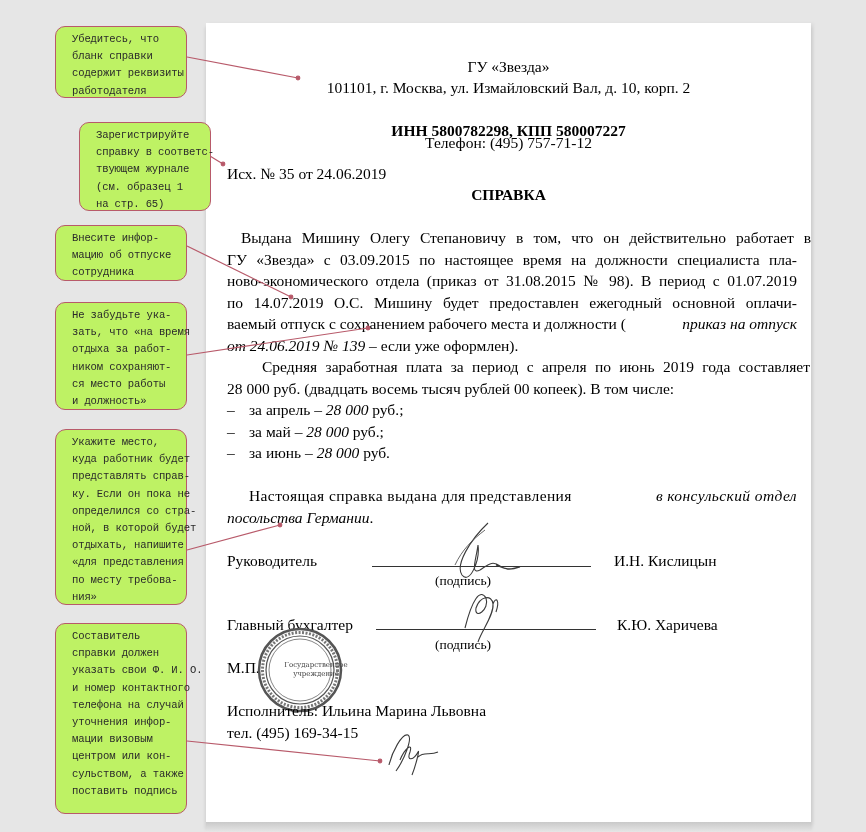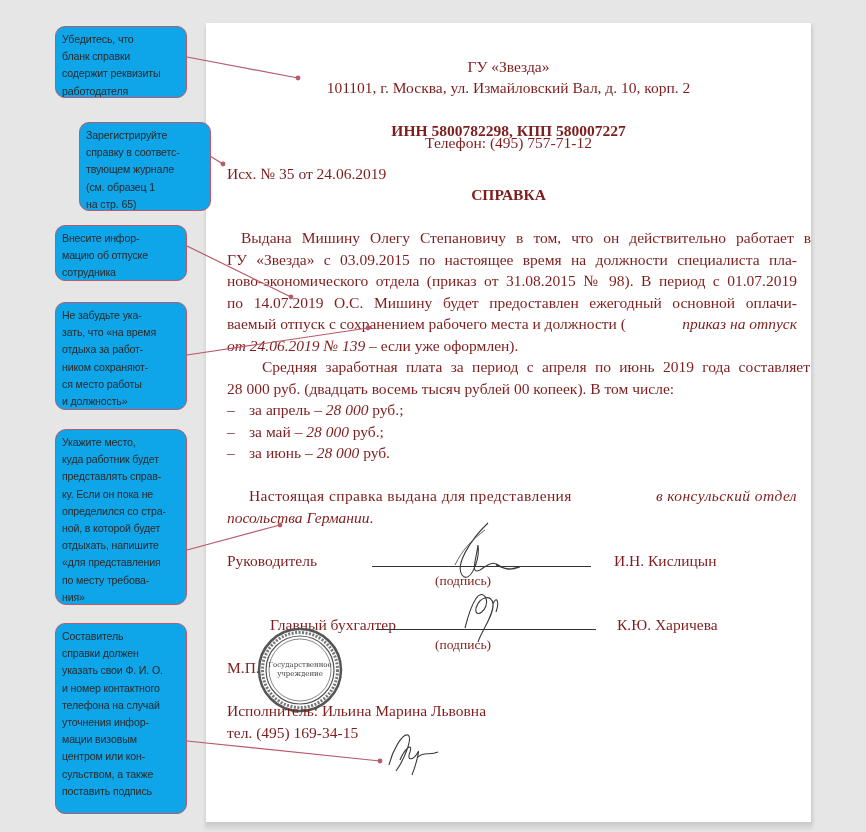--- a/index.html
+++ b/index.html
@@ -11,34 +11,34 @@
     background: #ffffff;
     box-shadow: 0 4px 4px rgba(0,0,0,0.15), 3px 0 3px rgba(0,0,0,0.04);
   }
   .page-bottom-shadow {
     position: absolute; left: 206px; top: 822px; width: 605px; height: 10px;
     background: linear-gradient(#c9c9c9, #e6e6e6);
   }
 
   .doc-text {
     position: absolute; font-family: "Liberation Serif", serif; font-size: 15.5px;
-    color: #7f1d1d; white-space: nowrap; line-height: 1;
+    color: #000000; white-space: nowrap; line-height: 1;
   }
   .center { text-align: center; left: 206px; width: 605px; }
   .title { font-weight: bold; font-size: 15.5px; }
   .ital { font-style: italic; }
   .body-line { left: 227px; width: 570px; }
   .just { text-align: justify; text-align-last: justify; }
 
   .callout {
     position: absolute; left: 55px; width: 132px;
     border: 1.3px solid #b85a6a; border-radius: 10px;
-    background: #0ea5e9;
-    padding: 4px 6px 4px 6px;
-    font-family: Liberation Sans, sans-serif; font-size: 10.6px; line-height: 17.2px;
+    background: #bef264;
+    padding: 4px 6px 4px 16px;
+    font-family: Liberation Mono, monospace; font-size: 10.6px; line-height: 17.2px;
     color: #2a2a2a; letter-spacing: -0.15px;
   }
   .callout .line { display: block; white-space: nowrap; }
 
   .leaders { position: absolute; left: 0; top: 0; width: 866px; height: 832px; pointer-events: none; }
 
   .sig-line { position: absolute; height: 1px; background: #333; }
   .stamp { position: absolute; left: 257px; top: 627px; width: 86px; height: 86px; }
 </style>
 </head>
@@ -89,35 +89,35 @@
 </div>
 <div class="doc-text" style="left:227px; top:510px;">
   <span class="ital">посольства Германии</span><span>.</span>
 </div>
 
 <div class="doc-text" style="left:227px; top:553px;">Руководитель</div>
 <div class="sig-line" style="left:372px; top:566px; width:219px;"></div>
 <div class="doc-text" style="left:435px; top:574px; font-size:13.5px;">(подпись)</div>
 <div class="doc-text" style="left:614px; top:553px;">И.Н. Кислицын</div>
 
-<div class="doc-text" style="left:227px; top:617px;margin-left:43px;">Главный бухгалтер</div>
+<div class="doc-text" style="left:227px; top:617px;">Главный бухгалтер</div>
 <div class="sig-line" style="left:376px; top:629px; width:220px;"></div>
 <div class="doc-text" style="left:435px; top:638px; font-size:13.5px;">(подпись)</div>
 <div class="doc-text" style="left:617px; top:617px;">К.Ю. Харичева</div>
 
 <div class="doc-text" style="left:227px; top:660px;">М.П.</div>
 
 <div class="stamp">
   <svg width="86" height="86" viewBox="0 0 86 86">
     <circle cx="43" cy="43" r="41" fill="#fff" stroke="#555" stroke-width="2.5"></circle>
     <circle cx="43" cy="43" r="37.5" fill="none" stroke="#777" stroke-width="3" stroke-dasharray="2 1.5"></circle>
     <circle cx="43" cy="43" r="34" fill="none" stroke="#555" stroke-width="1.2"></circle>
     <circle cx="43" cy="43" r="31" fill="#fff" stroke="#666" stroke-width="0.8"></circle>
   </svg>
-  <div style="position:absolute; left:0; top:34px; width:86px; text-align:center; font-family:'DejaVu Serif',serif; font-size:7px; color:#444; line-height:9px;">
+  <div style="position:absolute; left:16px; top:34px; width:86px; text-align:center; font-family:'DejaVu Serif',serif; font-size:7px; color:#444; line-height:9px;">
     <div>Государственное</div>
     <div>учреждение</div>
   </div>
 </div>
 
 <div class="doc-text" style="left:227px; top:703px;">Исполнитель: Ильина Марина Львовна</div>
 <div class="doc-text" style="left:227px; top:725px;">тел. (495) 169-34-15</div>
 
 <svg class="leaders">
 

